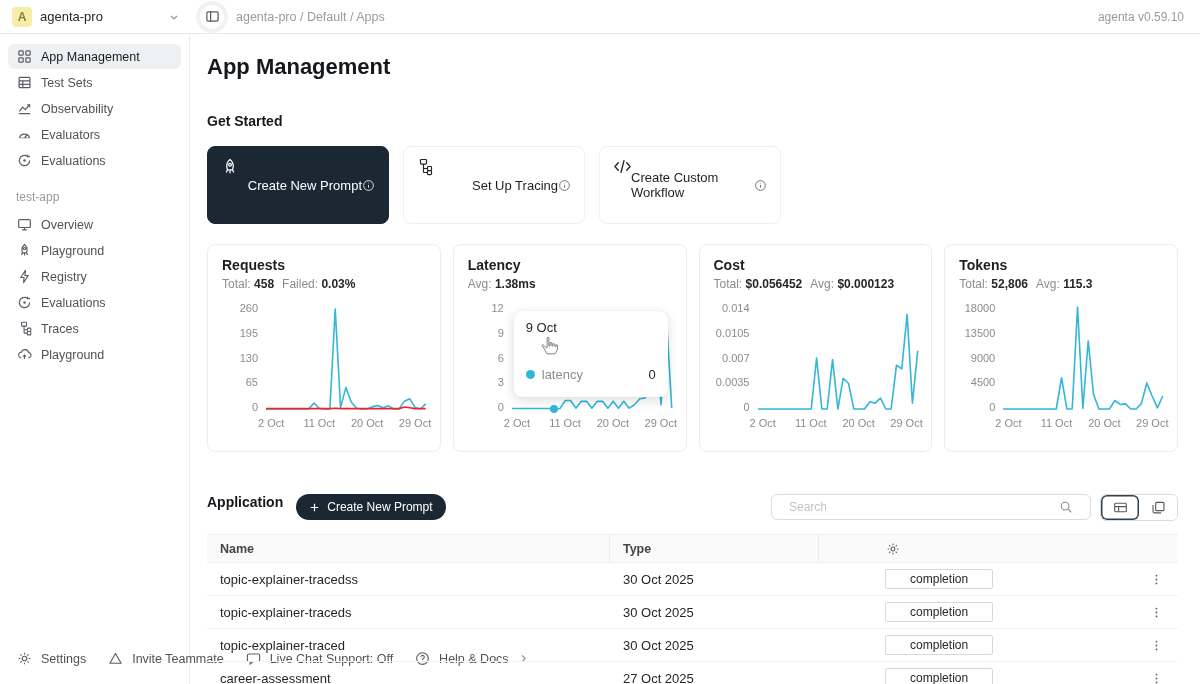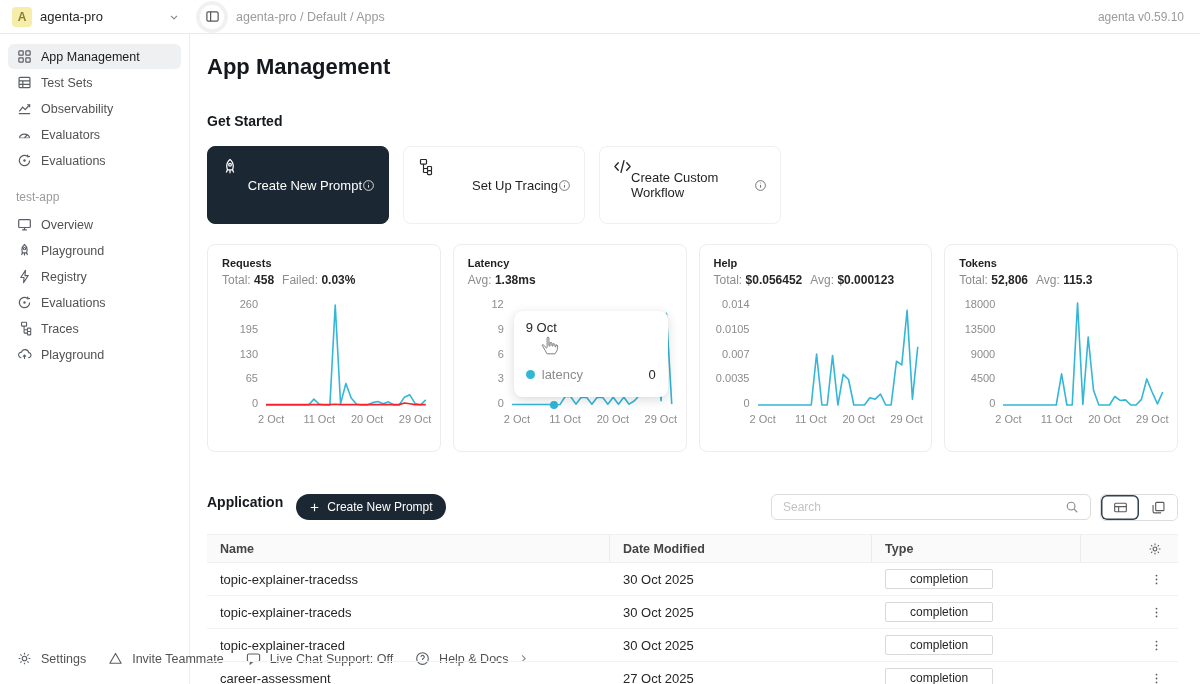--- a/index.html
+++ b/index.html
@@ -34,21 +34,21 @@
   .gs-heading{margin-top:33px;}
   .gs-row{display:flex;gap:14px;margin-top:17px;}
   .gs-card{width:182px;height:78px;border:1px solid #f0f0f0;border-radius:8px;background:#fff;padding:11px 13px;display:flex;flex-direction:row;justify-content:space-between;cursor:pointer;}
   .gs-card.dark{background:var(--dark);border-color:var(--dark);color:#fff;}
   .gs-label-row{display:flex;align-items:center;font-size:13px;font-weight:500;}
   .gs-info{margin-left:auto;color:inherit;opacity:.85;}
   .gs-icon{width:18px;height:18px;}
 
   .charts-row{display:flex;gap:12px;margin-top:20px;}
   .chart-card{flex:1;height:208px;border:1px solid var(--line);border-radius:8px;background:#fff;padding:12px 14px;position:relative;}
-  .chart-title{font-size:11px;font-weight:600;color:#1f1f1f;}
+  .chart-title{font-size:14px;font-weight:600;color:#1f1f1f;}
   .stats{font-size:12px;margin-top:4px;color:var(--txt3);}
   .stats .sl{color:var(--txt3);}
   .stats .sv{color:#262626;font-weight:600;margin-right:8px;}
   .plot-row{display:flex;gap:8px;margin-top:16px;height:102px;}
   .y-ticks{width:36px;display:flex;flex-direction:column;justify-content:space-between;text-align:right;font-size:11px;color:#8c8c8c;line-height:11px;margin-top:-4px;height:110px;}
   .plot-box{flex:1;position:relative;}
   .plot-svg{position:absolute;inset:0;width:100%;height:100%;overflow:visible;}
   .marker-dot{position:absolute;width:8px;height:8px;border-radius:50%;background:var(--cyan);transform:translate(-50%,50%);}
   .x-ticks{position:relative;height:14px;margin:8px 0 0 44px;}
   .x-ticks span{position:absolute;top:0;transform:translateX(-50%);font-size:11px;color:#8c8c8c;white-space:nowrap;}
@@ -57,21 +57,21 @@
   .tt-date{font-size:13px;font-weight:500;color:#262626;}
   .tt-row{display:flex;align-items:center;gap:7px;margin-top:32px;}
   .tt-dot{width:9px;height:9px;border-radius:50%;background:var(--cyan);flex:none;}
   .tt-label{font-size:13px;color:#8c8c8c;}
   .tt-value{margin-left:auto;font-size:13px;color:#262626;}
   .cursor-hand{position:absolute;left:26px;top:25px;}
 
   .app-header{display:flex;margin-top:42px;}
   .create-btn{margin-left:13px;height:26px;padding:0 13px;border:none;border-radius:15px;background:var(--dark);color:#fff;font-size:12px;display:flex;align-items:center;gap:7px;cursor:pointer;font-family:inherit;}
   .spacer{flex:1;}
-  .search-box{width:320px;height:26px;border:1px solid #dcdcdc;border-radius:6px;display:flex;align-items:center;padding:0 11px;background:#fff;}
+  .search-box{width:320px;height:26px;border:1px solid #dcdcdc;border-radius:6px;display:flex;align-items:center;padding:0 17px;background:#fff;}
   .search-box input{flex:1;border:none;outline:none;font-size:12px;color:#333;font-family:inherit;background:transparent;}
   .search-box input::placeholder{color:#c3c3c3;}
   .search-icon{color:#8c8c8c;flex:none;}
   .segmented{margin-left:9px;display:flex;border:1px solid #dcdcdc;border-radius:6px;height:27px;overflow:hidden;background:#fff;}
   .seg-btn{width:38px;border:none;background:#fff;display:flex;align-items:center;justify-content:center;color:#595959;cursor:pointer;}
   .seg-btn.active{box-shadow:inset 0 0 0 1.5px #30414f;border-radius:6px;}
 
   .table{margin-top:13px;}
   .thead{display:flex;align-items:stretch;height:29px;background:#fafafa;border-top:1px solid #f0f0f0;border-bottom:1px solid #f0f0f0;font-size:12.5px;font-weight:600;color:#454545;}
   .th{display:flex;align-items:center;padding:0 13px;}
@@ -391,21 +391,21 @@
           </div>
           <span class="cursor-hand">
             <svg width="19" height="19" viewBox="0 0 16 16" fill="#ffffff" stroke="#3a3a3a" stroke-width="0.55">
                 <path d="M6.75 1a.75.75 0 0 1 .75.75V8a.5.5 0 0 0 1 0V5.467l.086-.004c.317-.012.637-.008.816.027.134.027.294.096.448.182.077.042.15.147.15.314V8a.5.5 0 0 0 1 0V6.435l.106-.01c.316-.024.584-.01.708.04.118.046.3.207.486.43.081.096.15.19.2.259V8.5a.5.5 0 1 0 1 0v-1h.342a1 1 0 0 1 .995 1.1l-.271 2.715a2.5 2.5 0 0 1-.317.991l-1.395 2.442a.5.5 0 0 1-.434.252H6.118a.5.5 0 0 1-.447-.276l-1.232-2.465-2.512-4.185a.517.517 0 0 1 .809-.631l2.41 2.41A.5.5 0 0 0 6 9.5V1.75A.75.75 0 0 1 6.75 1z"></path>
               </svg>
           </span>
         </div>
       </div>
 
       <div class="chart-card">
-        <div class="chart-title">Help</div>
+        <div class="chart-title">Cost</div>
         <div class="stats"><span class="sl">Total:</span> <span class="sv">$0.056452</span><span class="sl">Avg:</span> <span class="sv">$0.000123</span></div>
         <div class="plot-row">
           <div class="y-ticks">
               <div>0.014</div>
               <div>0.0105</div>
               <div>0.007</div>
               <div>0.0035</div>
               <div>0</div>
             </div>
           <div class="plot-box">
@@ -484,21 +484,20 @@
                 <path d="M2.2 5.2v7.1a1.5 1.5 0 0 0 1.5 1.5h7.1"></path>
               </svg>
             </span>
         </button>
       </div>
     </div>
 
     <div class="table">
       <div class="thead">
         <div class="th col-name">Name</div>
-        <div class="th col-date">Date Modified</div>
         <div class="th col-type">Type</div>
         <div class="th col-actions">
           <button class="gear-btn">
             <span><svg width="14" height="14" viewBox="0 0 16 16" fill="none" stroke="currentColor" stroke-width="1.2">
                   <circle cx="8" cy="8" r="2.2"></circle>
                   <path d="M8 1.8v1.8M8 12.4v1.8M1.8 8h1.8M12.4 8h1.8M3.6 3.6l1.3 1.3M11.1 11.1l1.3 1.3M3.6 12.4l1.3-1.3M11.1 4.9l1.3-1.3"></path>
                 </svg></span>
           </button>
         </div>
       </div>

